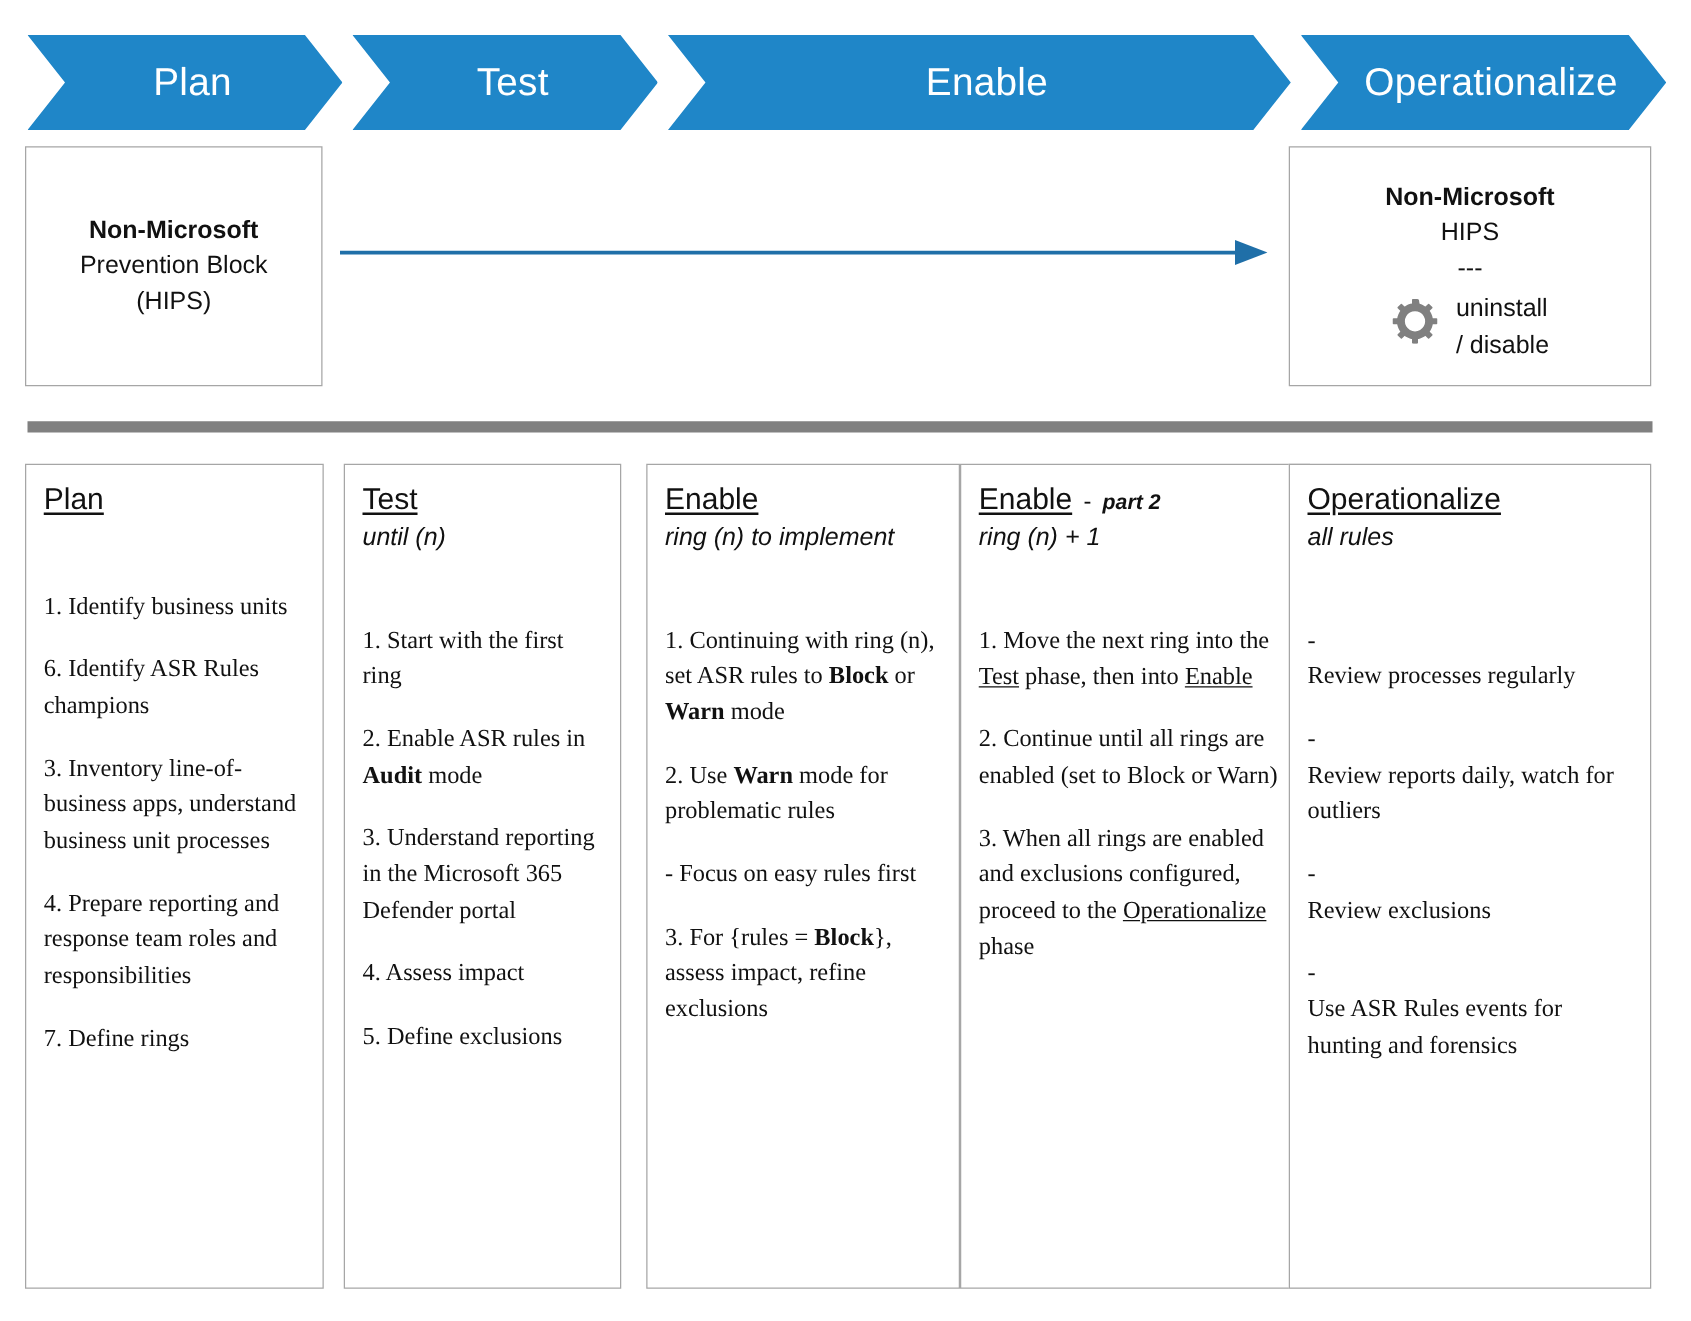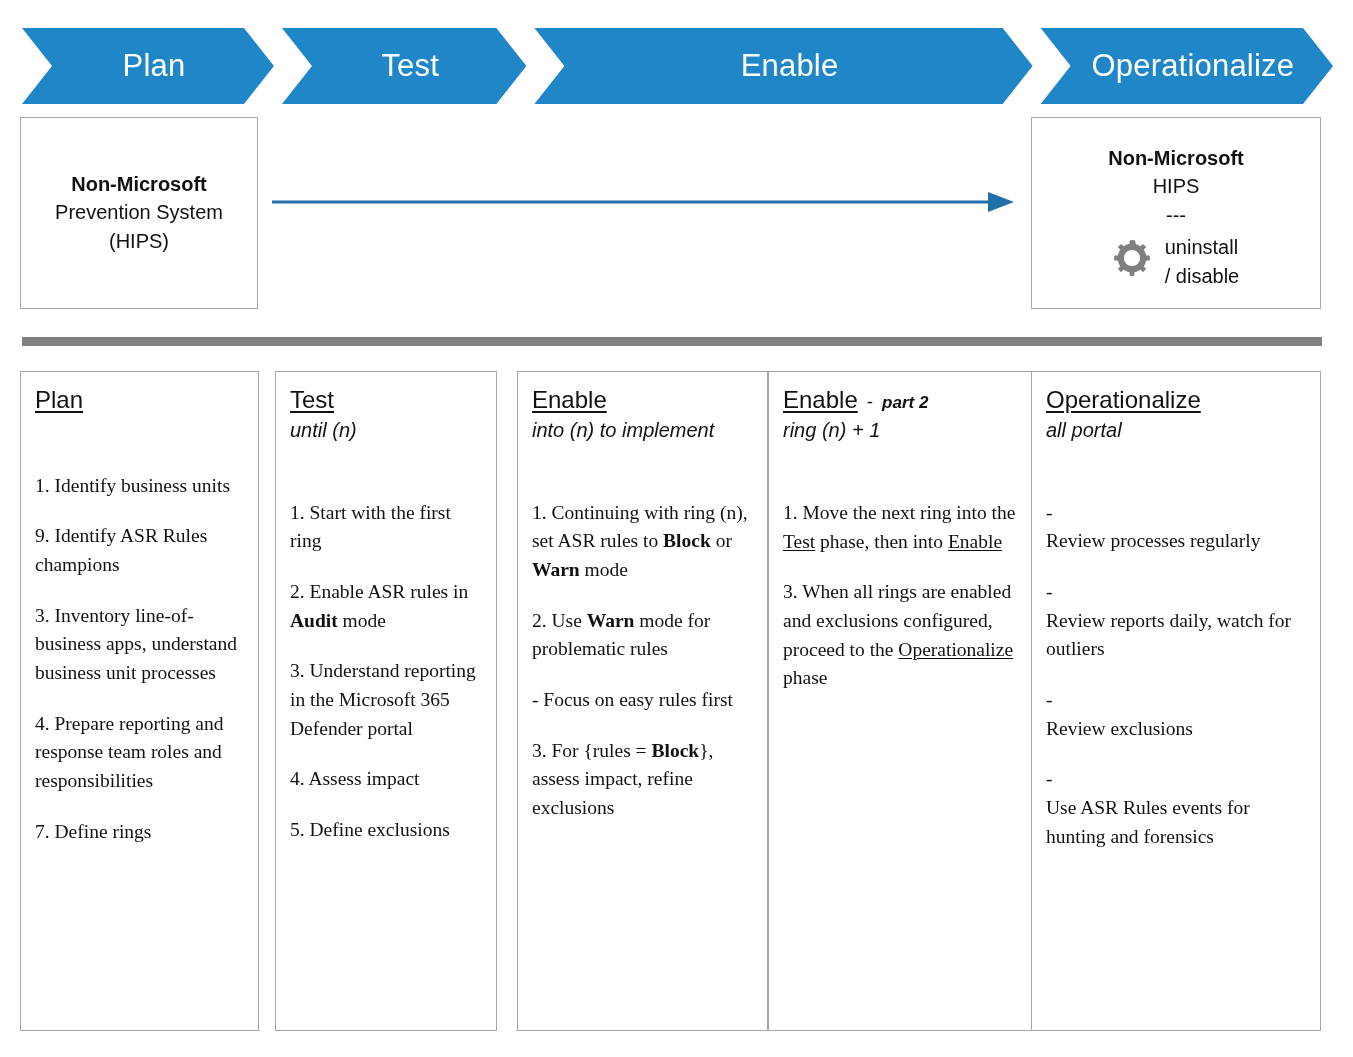--- a/index.html
+++ b/index.html
@@ -174,21 +174,21 @@
     <span class="chev-label">Enable</span>
   </div>
   <div class="chevron chev-ops">
     <span class="chev-label">Operationalize</span>
   </div>
 </div>
 
 <div class="hips-box" id="hips-left">
   <div class="hips-inner-left">
     <div class="hips-title">Non-Microsoft</div>
-    <div>Prevention System</div>
+    <div>Prevention Block</div>
     <div>(HIPS)</div>
   </div>
 </div>
 
 <div id="flow-arrow">
   <svg width="742" height="24" viewBox="0 0 742 24" xmlns="http://www.w3.org/2000/svg">
     <line x1="0" y1="12" x2="718" y2="12" stroke="#1F6FA8" stroke-width="3"></line>
     <polygon points="716,2 742,12 716,22" fill="#1F6FA8"></polygon>
   </svg>
 </div>
@@ -226,21 +226,21 @@
 
 <div id="separator-bar"></div>
 
 <div class="detail-col" id="col-plan">
   <div class="col-head-row">
     <span class="col-head">Plan</span>
   </div>
   <div class="col-sub"></div>
   <div class="col-body">
       <div class="col-item">1. Identify business units</div>
-      <div class="col-item">9. Identify ASR Rules champions</div>
+      <div class="col-item">6. Identify ASR Rules champions</div>
       <div class="col-item">3. Inventory line-of-business apps, understand business unit processes</div>
       <div class="col-item">4.  Prepare reporting and response team roles and responsibilities</div>
       <div class="col-item">7. Define rings</div>
     </div>
 </div>
 
 <div class="detail-col" id="col-test">
   <div class="col-head-row">
     <span class="col-head">Test</span>
   </div>
@@ -251,44 +251,45 @@
       <div class="col-item">3. Understand reporting in the Microsoft 365 Defender portal</div>
       <div class="col-item">4. Assess impact</div>
       <div class="col-item">5. Define exclusions</div>
     </div>
 </div>
 
 <div class="detail-col" id="col-enable1">
   <div class="col-head-row">
     <span class="col-head">Enable</span>
   </div>
-  <div class="col-sub">into (n) to implement</div>
+  <div class="col-sub">ring (n) to implement</div>
   <div class="col-body">
       <div class="col-item">1. Continuing with ring (n), set ASR rules to <span class="b">Block</span> or <span class="b">Warn</span> mode</div>
       <div class="col-item">2. Use <span class="b">Warn</span> mode for problematic rules</div>
       <div class="col-item">- Focus on easy rules first</div>
       <div class="col-item">3. For {rules = <span class="b">Block</span>}, assess impact, refine exclusions</div>
     </div>
 </div>
 
 <div class="detail-col" id="col-enable2">
   <div class="col-head-row">
     <span class="col-head">Enable</span><span class="col-head-suffix-dash">-</span><span class="col-head-suffix">part 2</span>
   </div>
   <div class="col-sub">ring (n) + 1</div>
   <div class="col-body">
       <div class="col-item">1. Move the next ring into the <span class="u">Test</span> phase, then into <span class="u">Enable</span></div>
+      <div class="col-item">2. Continue until all rings are enabled (set to Block or Warn)</div>
       <div class="col-item">3. When all rings are enabled and exclusions configured, proceed to the <span class="u">Operationalize</span> phase</div>
     </div>
 </div>
 
 <div class="detail-col" id="col-ops">
   <div class="col-head-row">
     <span class="col-head">Operationalize</span>
   </div>
-  <div class="col-sub">all portal</div>
+  <div class="col-sub">all rules</div>
   <div class="col-body">
       <div class="col-item"><span class="dash-line">-</span><br>Review processes regularly</div>
       <div class="col-item"><span class="dash-line">-</span><br>Review reports daily, watch for outliers</div>
       <div class="col-item"><span class="dash-line">-</span><br>Review exclusions</div>
       <div class="col-item"><span class="dash-line">-</span><br>Use ASR Rules events for hunting and forensics</div>
     </div>
 </div>
 
 </body></html>

